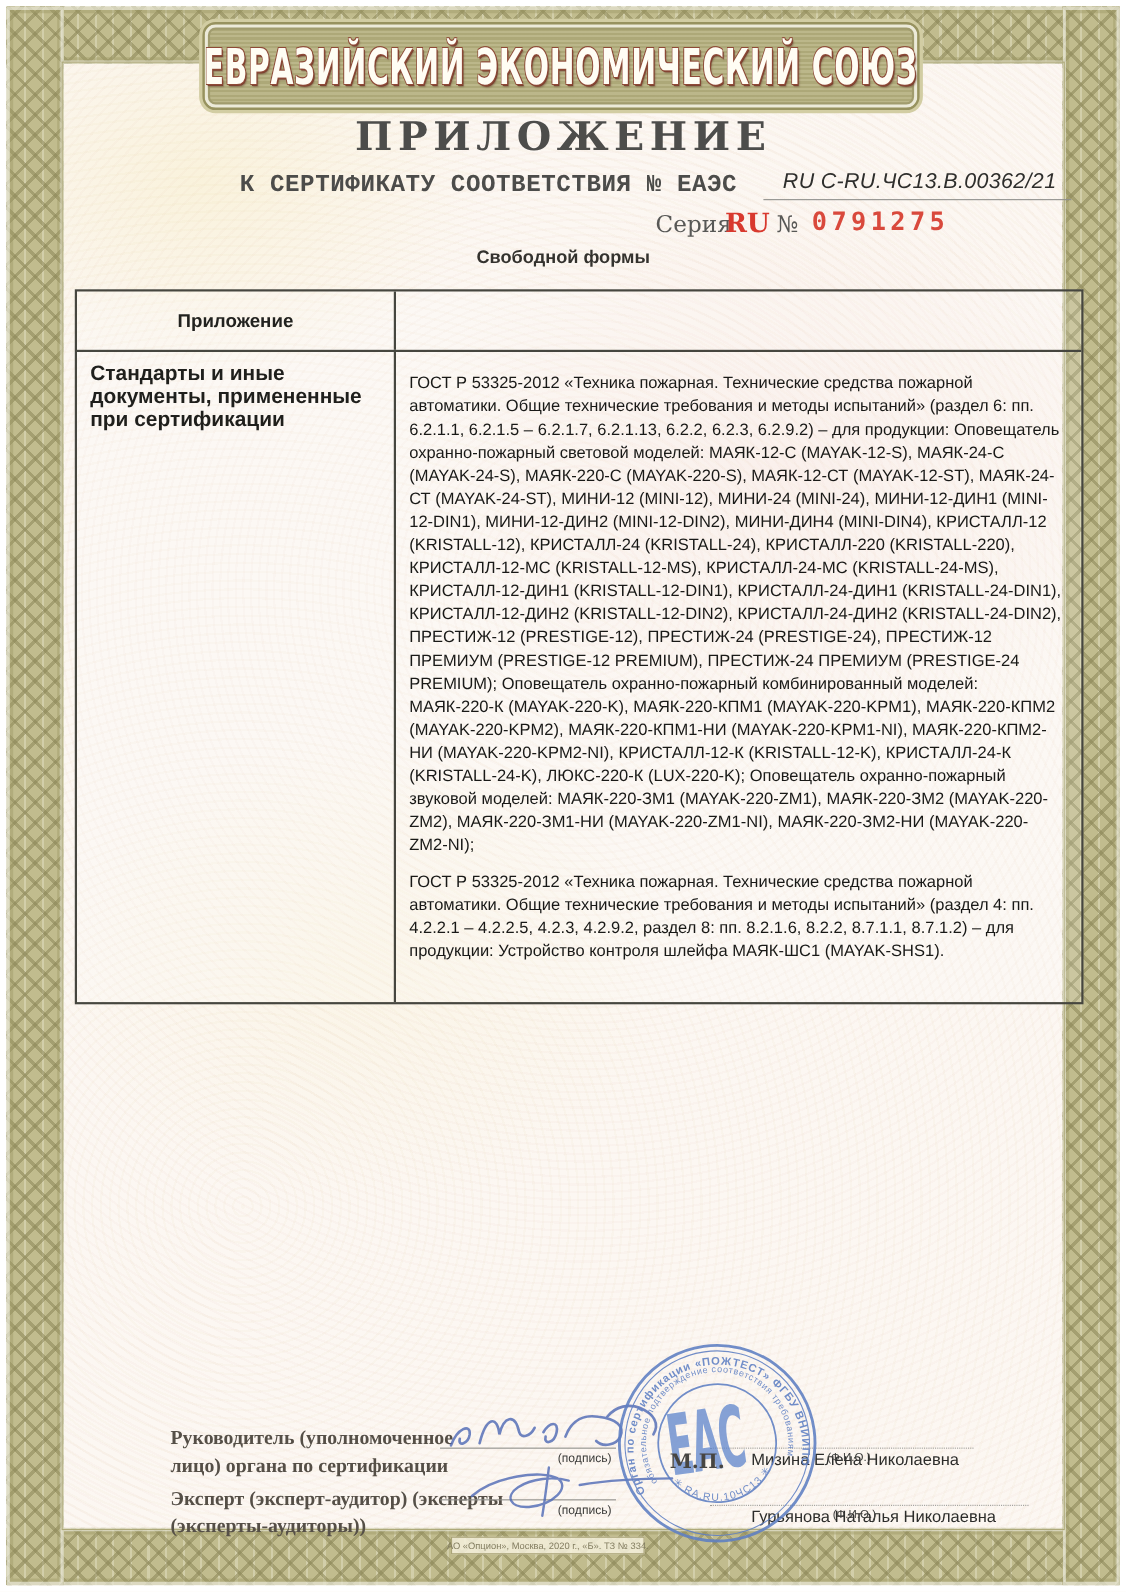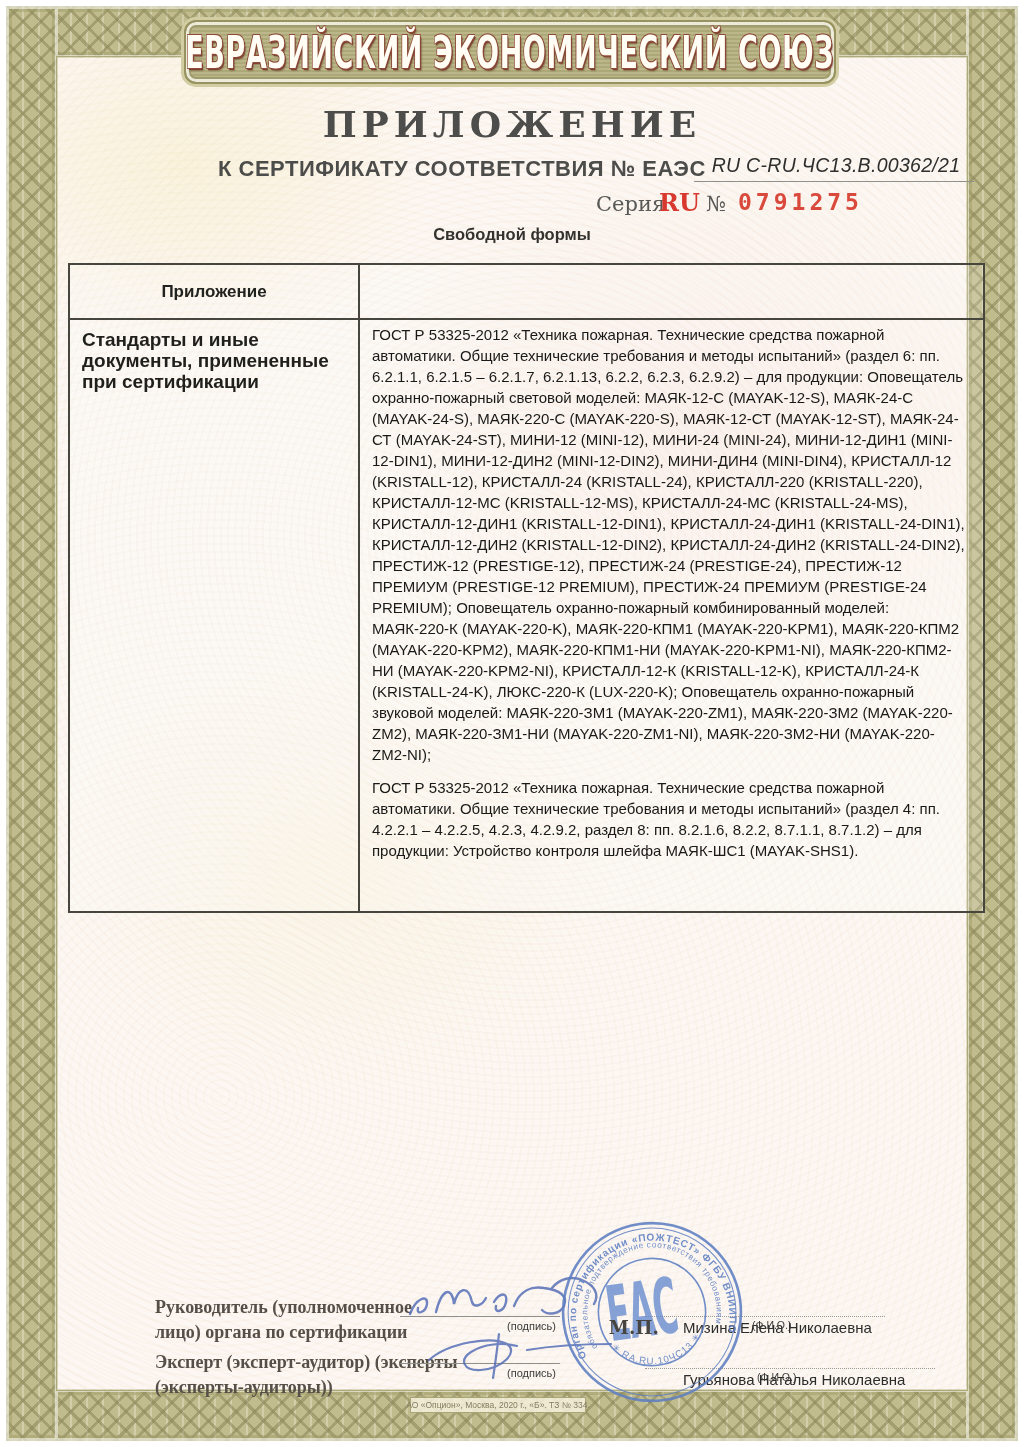--- a/index.html
+++ b/index.html
@@ -36,21 +36,21 @@
     background-image:
       radial-gradient(ellipse 420px 300px at 14% 8%, rgba(240,224,140,.22), rgba(255,255,255,0) 60%),
       radial-gradient(ellipse 560px 420px at 72% 28%, rgba(236,190,184,.16), rgba(255,255,255,0) 62%),
       radial-gradient(ellipse 480px 360px at 30% 62%, rgba(240,228,150,.12), rgba(255,255,255,0) 60%),
       repeating-radial-gradient(circle at 52% 36%, rgba(214,158,148,.05) 0 2px, rgba(255,255,255,0) 2px 7px),
       repeating-radial-gradient(circle at 18% 78%, rgba(208,188,118,.05) 0 2px, rgba(255,255,255,0) 2px 8px);
   }
 
   
   .banner {
-    left:184px; top:20px; width:652px; height:64px;
+    left:184px; top:20px; width:652px; height:80px;
     background:#b4af7d;
     background-image: repeating-linear-gradient(0deg, rgba(255,255,255,.10) 0 2px, rgba(0,0,0,.04) 2px 4px);
     border:2px solid #97925f;
     border-radius:12px;
     box-shadow: 0 0 0 3px #d2cda3, inset 0 0 0 3px #ecead9, inset 0 0 0 5px #a19c6e;
     display:flex; align-items:center; justify-content:center;
   }
   .banner-text {
     display:inline-block;
     font-family:"DejaVu Sans", sans-serif;
@@ -67,21 +67,21 @@
   }
 
   
   .doc-title {
     left:0; right:0; top:103px; text-align:center;
     font-family:"DejaVu Serif","Liberation Serif", serif;
     font-weight:bold; font-size:36px; letter-spacing:5px; color:#4d4d4b;
   }
   .subtitle {
     left:218px; top:156px;
-    font-family:Liberation Sans, sans-serif;
+    font-family:Liberation Mono, monospace;
     font-weight:bold; font-size:22px; color:#4c4c4a; letter-spacing:.5px;
   }
   .cert-number {
     left:700px; top:154px; width:272px; text-align:center;
     font-size:19.5px; color:#2e2e2c; letter-spacing:.3px;font-style:italic;
   }
   .cert-underline { left:694px; top:181px; width:280px; height:1px; background:#90908c; }
 
   .series-label { left:596px; top:192px; font-family:"DejaVu Serif", serif; font-size:21px; color:#59595б7; color:#585856; }
   .series-value { left:659px; top:188px; font-family:"DejaVu Serif", serif; font-weight:bold; font-size:24px; color:#d8392e; }
@@ -101,21 +101,21 @@
     display:flex; flex-direction:column;
     background:rgba(255,255,255,.16);
   }
   .t-head { display:flex; height:55px; border-bottom:2px solid #46463f; flex:0 0 auto; }
   .t-body { display:flex; flex:1 1 auto; overflow:hidden; }
   .col-1 { width:290px; border-right:2px solid #46463f; flex:0 0 auto; }
   .col-2 { flex:1 1 auto; }
   .t-head .col-1, .t-head .col-2 { display:flex; align-items:center; justify-content:center; }
   .th-text { font-weight:bold; font-size:17px; color:#22221f; }
   .appendix-cell { padding:9px 10px 0 12px; font-weight:bold; font-size:19px; line-height:21px; color:#1f1f1c; }
-  .desc-cell { padding:4px 14px 0 12px; font-size:15px; line-height:21px; color:#191917; }
+  .desc-cell { padding:18px 14px 0 12px; font-size:15px; line-height:21px; color:#191917; }
   .desc-cell p + p { margin-top:12px; }
 
   
   .sig-label {
     font-family:"Liberation Serif", serif; font-weight:bold;
     font-size:18px; line-height:25px; color:#554f47;
   }
   .lbl-head   { left:155px; top:1295px; width:295px; }
   .lbl-expert { left:155px; top:1350px; width:310px; }
   .sig-line { height:1px; background:#8f8f8b; }

